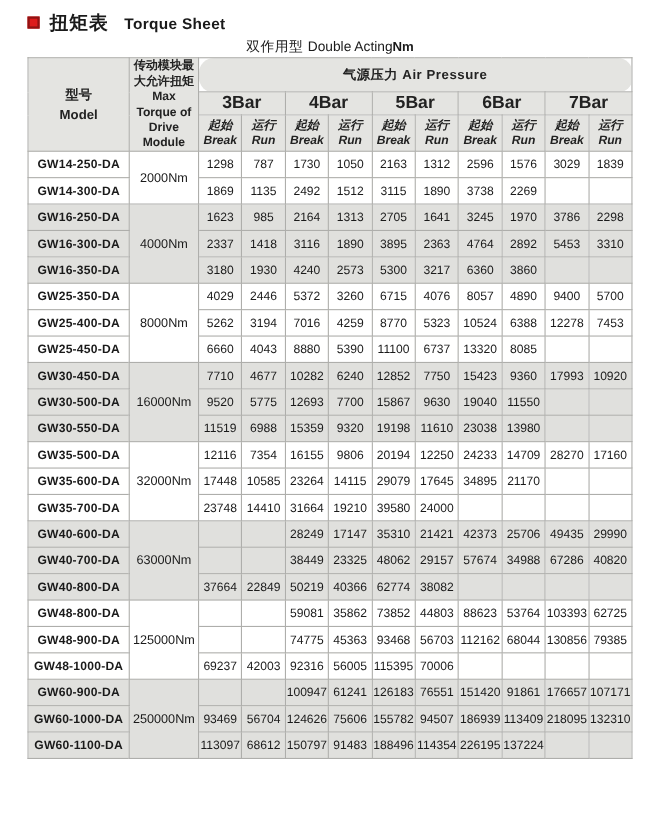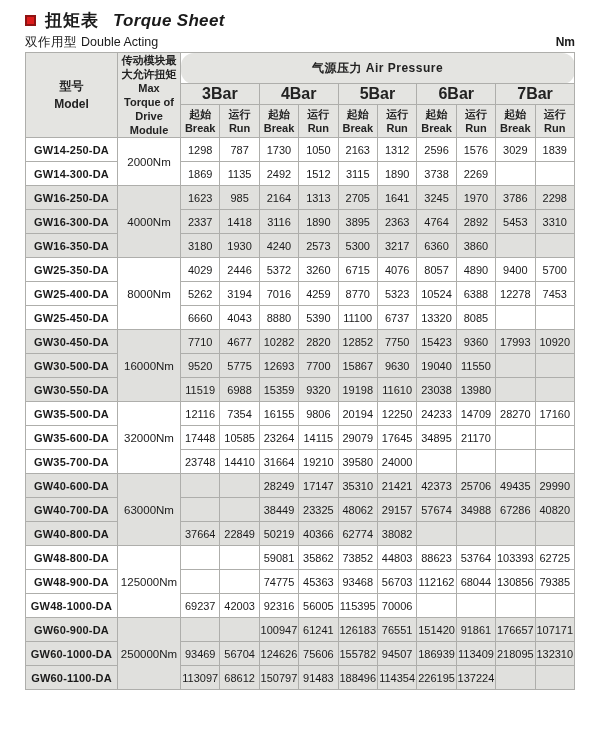--- a/index.html
+++ b/index.html
@@ -13,25 +13,25 @@
 
   .title-row {
     position: absolute; left: 25px; top: 9px;
     display: flex; align-items: center;
   }
   .red-sq {
     width: 11px; height: 11px; background: #dd1c1c;
     border: 2px solid #8f1313; margin-right: 9px;
   }
   .title-zh { font-size: 17px; font-weight: bold; letter-spacing: 1px; }
-  .title-en { font-size: 17px; font-weight: bold; margin-left: 14px; letter-spacing: 0.3px; font-style: italic; }
+  .title-en { font-size: 14px; font-weight: bold; margin-left: 14px; letter-spacing: 0.3px; }
 
   .subtitle-row {
     position: absolute; left: 25px; top: 34px; width: 550px;
-    display: flex; justify-content: space-between; align-items: baseline;
+    display: flex; justify-content: center; align-items: baseline;
   }
   .subtitle { font-size: 12.5px; }
   .subtitle .zh { letter-spacing: 0.5px; }
   .subtitle .en { margin-left: 4px; }
   .unit { font-size: 12px; font-weight: bold; }
 
   table.torque {
     position: absolute; left: 25px; top: 52px; width: 550px;
     border-collapse: collapse; table-layout: fixed;
   }
@@ -40,21 +40,21 @@
     text-align: center; vertical-align: middle;
     overflow: hidden;
   }
   .torque thead th {
     background: #e4e4e1; font-weight: 600; color: #222222;
   }
   .th-model    { font-size: 12px; white-space: pre-line; line-height: 1.55; }
   .th-torque   { font-size: 11px; white-space: pre-line; line-height: 1.28; font-weight: 600; }
   .th-air      { height: 31px; font-size: 12px; letter-spacing: 0.5px; border-radius: 13px; }
   .th-bar      { height: 21px; font-size: 16px; }
-  .th-sub      { height: 33px; font-size: 11px; line-height: 1.35; white-space: pre-line; }
+  .th-sub      { height: 33px; font-size: 11px; line-height: 1.35; white-space: pre-line; font-style: italic; }
   .torque tbody td { height: 24px; font-size: 11px; background: #ffffff; }
   .torque tbody td.model  { font-size: 11px; letter-spacing: 0.2px; font-weight: bold; }
   .torque tbody td.torque-cell { font-size: 11.5px; }
   .torque tbody tr.shade td { background: #e0e0dd; }
 </style>
 </head>
 <body>
 
 <div class="page">
 
@@ -233,21 +233,21 @@
           <td class="val">8085</td>
           <td class="val"></td>
           <td class="val"></td>
         </tr>
         <tr class="shade">
           <td class="model">GW30-450-DA</td>
           <td class="torque-cell" rowspan="3">16000Nm</td>
           <td class="val">7710</td>
           <td class="val">4677</td>
           <td class="val">10282</td>
-          <td class="val">2820</td>
+          <td class="val">6240</td>
           <td class="val">12852</td>
           <td class="val">7750</td>
           <td class="val">15423</td>
           <td class="val">9360</td>
           <td class="val">17993</td>
           <td class="val">10920</td>
         </tr>
         <tr class="shade">
           <td class="model">GW30-500-DA</td>
           <td class="val">9520</td>

